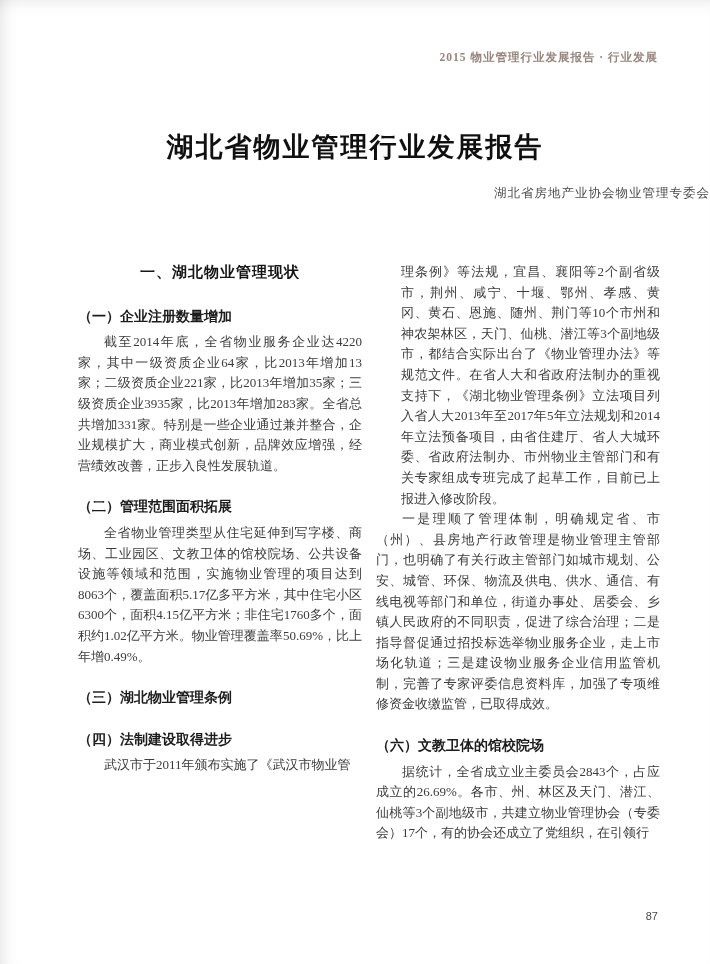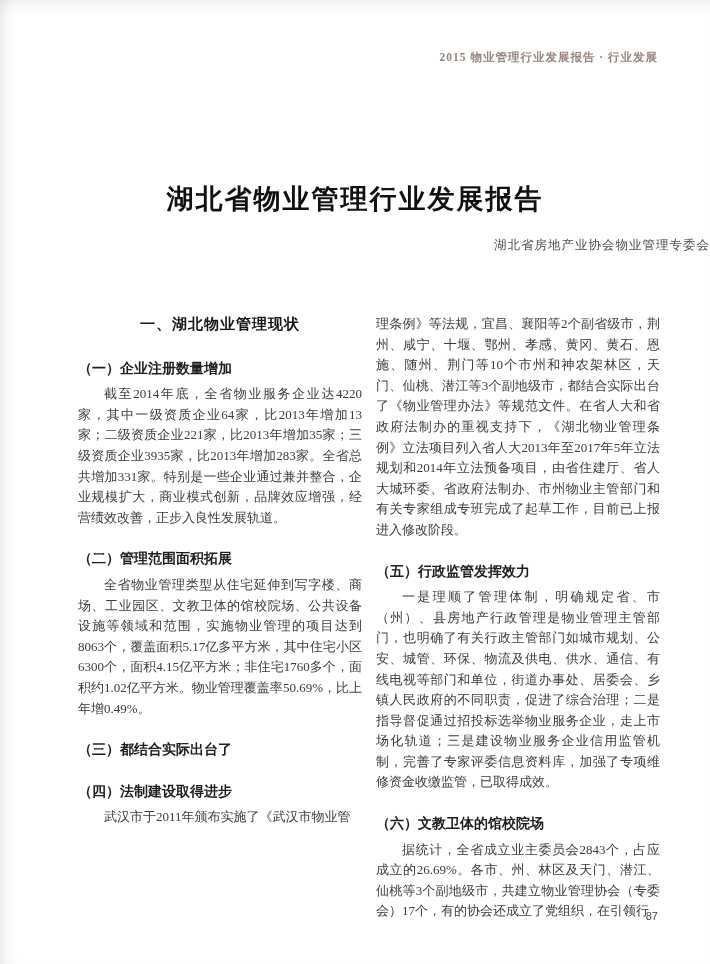--- a/index.html
+++ b/index.html
@@ -14,21 +14,21 @@
   }
   .page-header{
     padding:50px 52px 0 78px;
     text-align:right;
     font-size:11.5px;
     font-weight:bold;
     letter-spacing:1px;
     color:#96847c;
   }
   .report-title{
-    margin-top:116px;
+    margin-top:64px;
     text-align:center;
     font-size:27px;
     font-weight:bold;
     color:#101010;
     letter-spacing:2px;
     font-family:"Liberation Serif","DejaVu Serif",serif;
   }
   .report-subtitle{
     margin-top:20px;
     text-align:right;
@@ -64,20 +64,21 @@
     font-size:14px;
     color:#1d1d1d;
     margin:21px 0 5px 0;
   }
   .para{
     margin:0;
     text-indent:2em;
   }
   .para.cont{
     text-indent:0;
+    margin-left:25px;
   }
   .page-number{
     position:absolute;
     right:52px;
     bottom:42px;
     font-size:11px;
     color:#4a4a4a;
     font-family:"Liberation Sans","DejaVu Sans",sans-serif;
     padding-left:32px;
   }
@@ -97,30 +98,29 @@
 
   <div class="col">
     <div class="section-heading">一、湖北物业管理现状</div>
 
     <div class="subheading">（一）企业注册数量增加</div>
     <p class="para">截至2014年底，全省物业服务企业达4220家，其中一级资质企业64家，比2013年增加13家；二级资质企业221家，比2013年增加35家；三级资质企业3935家，比2013年增加283家。全省总共增加331家。特别是一些企业通过兼并整合，企业规模扩大，商业模式创新，品牌效应增强，经营绩效改善，正步入良性发展轨道。</p>
 
     <div class="subheading">（二）管理范围面积拓展</div>
     <p class="para">全省物业管理类型从住宅延伸到写字楼、商场、工业园区、文教卫体的馆校院场、公共设备设施等领域和范围，实施物业管理的项目达到8063个，覆盖面积5.17亿多平方米，其中住宅小区6300个，面积4.15亿平方米；非住宅1760多个，面积约1.02亿平方米。物业管理覆盖率50.69%，比上年增0.49%。</p>
 
-    <div class="subheading">（三）都结合实际出台了</div>
+    <div class="subheading">（三）湖北物业管理条例</div>
 
     <div class="subheading">（四）法制建设取得进步</div>
     <p class="para">武汉市于2011年颁布实施了《武汉市物业管</p>
   </div>
 
   <div class="col">
     <p class="para cont">理条例》等法规，宜昌、襄阳等2个副省级市，荆州、咸宁、十堰、鄂州、孝感、黄冈、黄石、恩施、随州、荆门等10个市州和神农架林区，天门、仙桃、潜江等3个副地级市，都结合实际出台了《物业管理办法》等规范文件。在省人大和省政府法制办的重视支持下，《湖北物业管理条例》立法项目列入省人大2013年至2017年5年立法规划和2014年立法预备项目，由省住建厅、省人大城环委、省政府法制办、市州物业主管部门和有关专家组成专班完成了起草工作，目前已上报进入修改阶段。</p>
 
-    <div class="subheading">（五）行政监管发挥效力</div>
     <p class="para">一是理顺了管理体制，明确规定省、市（州）、县房地产行政管理是物业管理主管部门，也明确了有关行政主管部门如城市规划、公安、城管、环保、物流及供电、供水、通信、有线电视等部门和单位，街道办事处、居委会、乡镇人民政府的不同职责，促进了综合治理；二是指导督促通过招投标选举物业服务企业，走上市场化轨道；三是建设物业服务企业信用监管机制，完善了专家评委信息资料库，加强了专项维修资金收缴监管，已取得成效。</p>
 
     <div class="subheading">（六）文教卫体的馆校院场</div>
     <p class="para">据统计，全省成立业主委员会2843个，占应成立的26.69%。各市、州、林区及天门、潜江、仙桃等3个副地级市，共建立物业管理协会（专委会）17个，有的协会还成立了党组织，在引领行</p>
   </div>
 
 </div>
 
 <div class="page-number">87</div>
 

